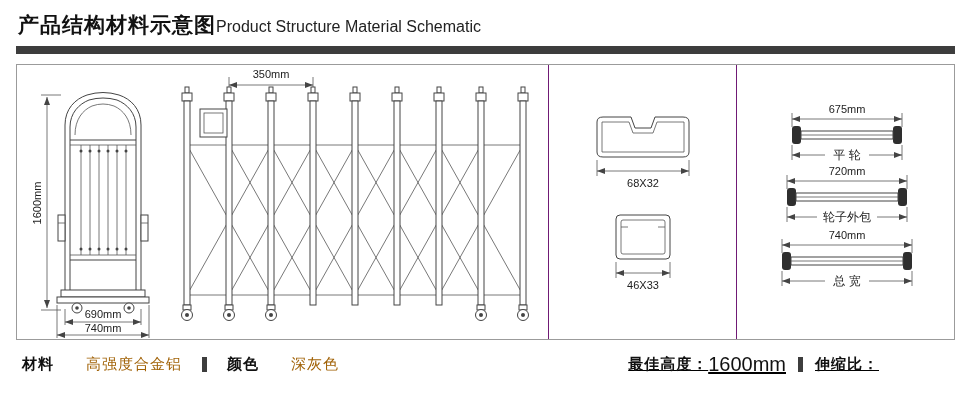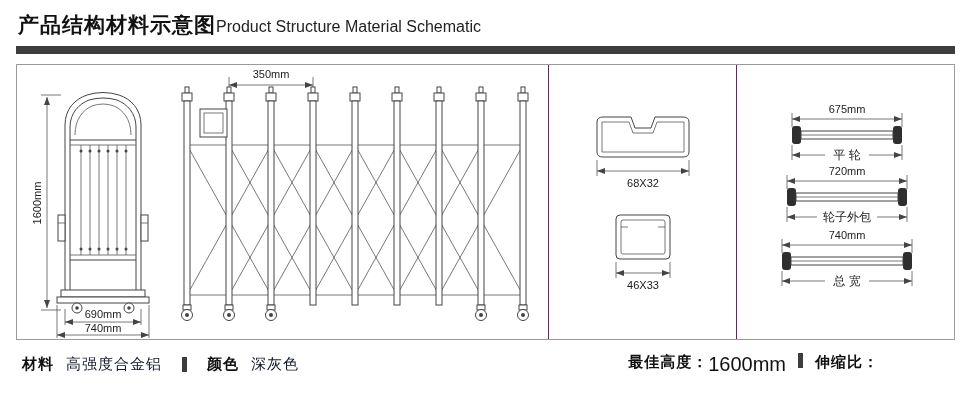--- a/index.html
+++ b/index.html
@@ -20,23 +20,23 @@
   .ln { stroke:#444; fill:none; stroke-width:1; }
   .lt { stroke:#555; fill:none; stroke-width:0.8; }
   .dim { stroke:#555; fill:none; stroke-width:0.8; }
   .wh { fill:#fff; stroke:#444; stroke-width:1; }
   .dk { fill:#2e2e2e; stroke:none; }
   .dt { font-size:11px; fill:#222; text-anchor:middle; font-family:"Liberation Sans",sans-serif; }
   .dtc { font-size:12px; fill:#222; text-anchor:middle; font-family:"Liberation Sans",sans-serif; }
 
   .footer { display:flex; align-items:center; padding:13px 16px 0 22px;gap:8px; }
   .lbl { font-size:15px; font-weight:bold; color:#111; letter-spacing:1px; }
-  .val { font-size:15px; color:#0f172a; margin-left:4px; letter-spacing:1px; }
+  .val { font-size:15px; color:#a16207; margin-left:24px; letter-spacing:1px; }
   .sep { width:5px; height:15px; background:#3d3d3d; margin:0 12px; flex:none; }
-  .footer-right { margin-left:auto; display:flex; padding-right:76px; }
+  .footer-right { margin-left:auto; display:flex; align-items:center; padding-right:76px;text-decoration:underline; }
   .big { font-size:20px; color:#111; }
 </style>
 </head>
 <body>
 
 <div class="page">
 
   <div class="header">
     <span class="title-cn">产品结构材料示意图</span>
     <span class="title-en">Product Structure Material Schematic</span>

